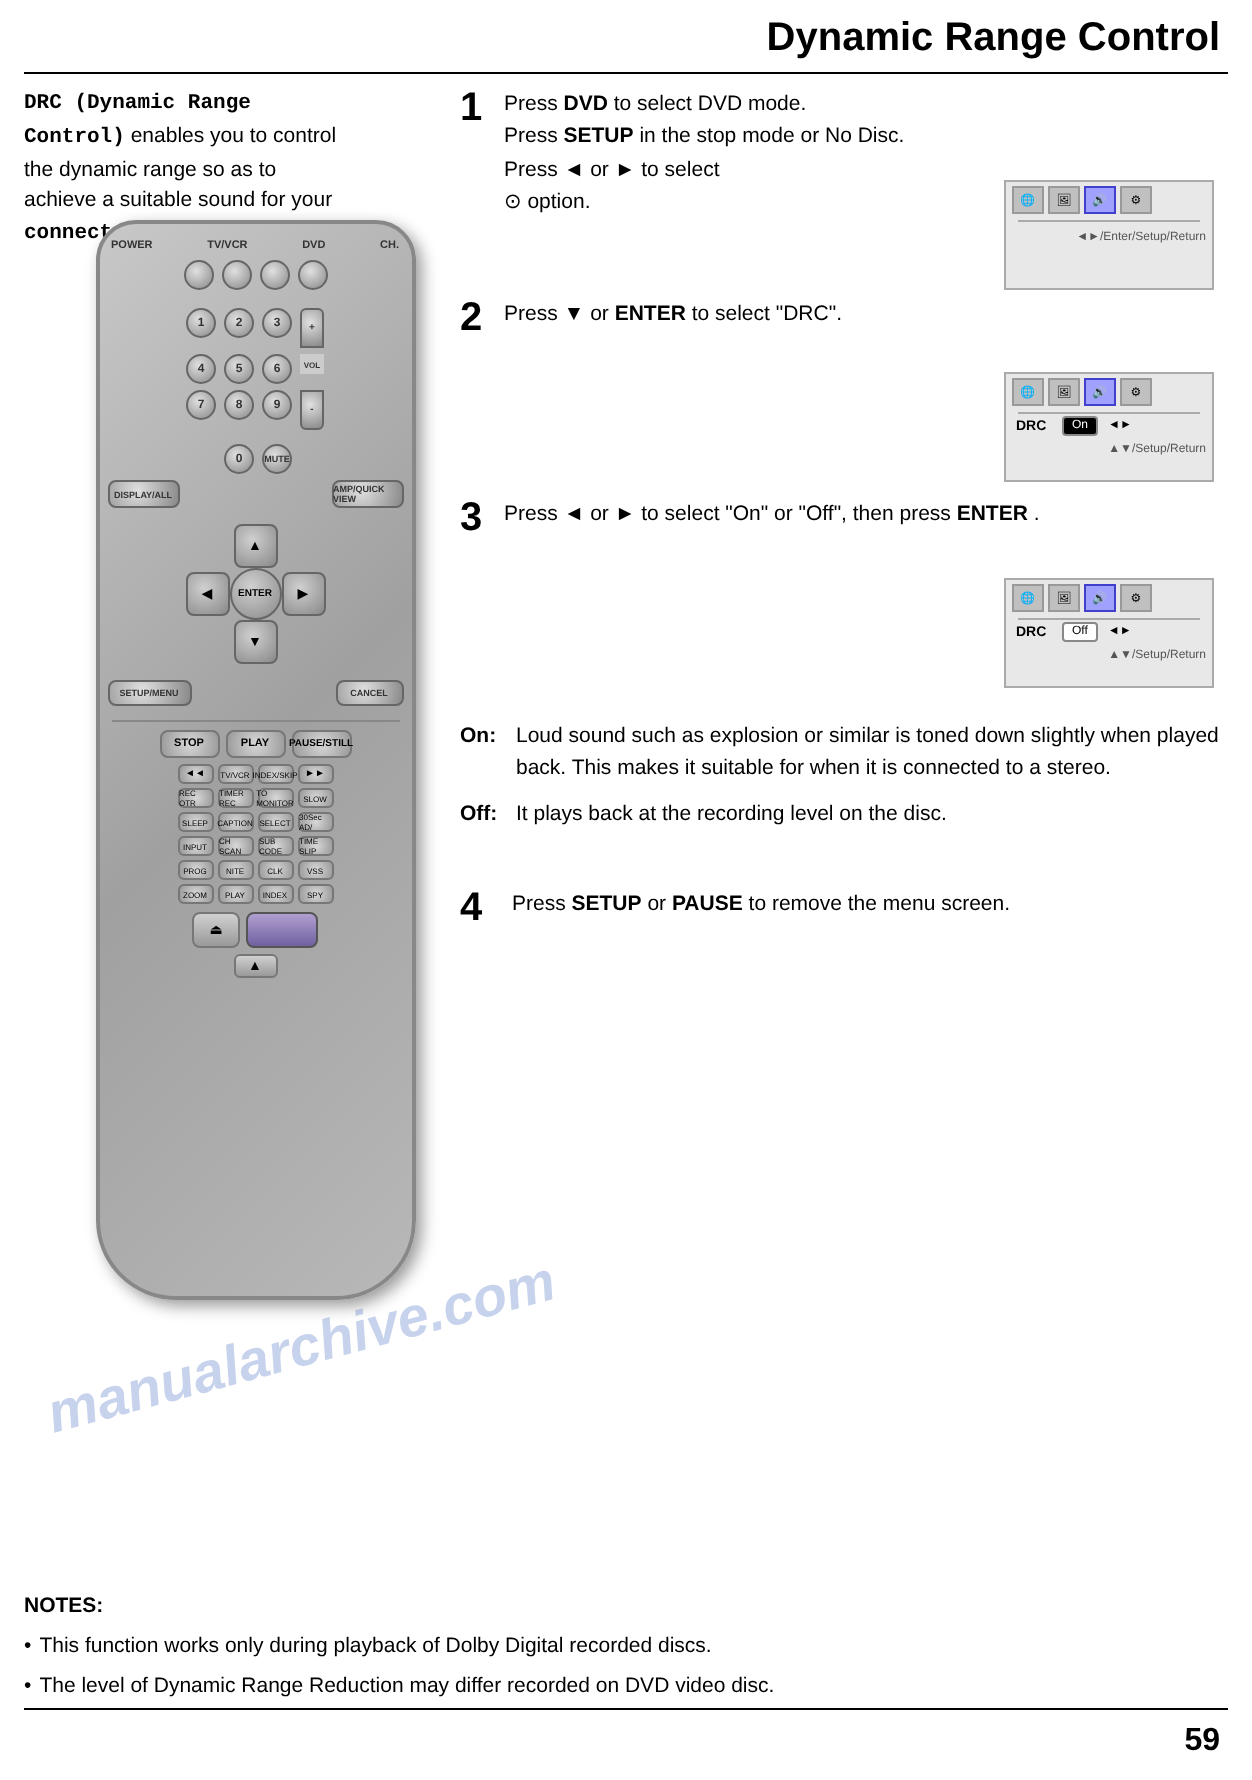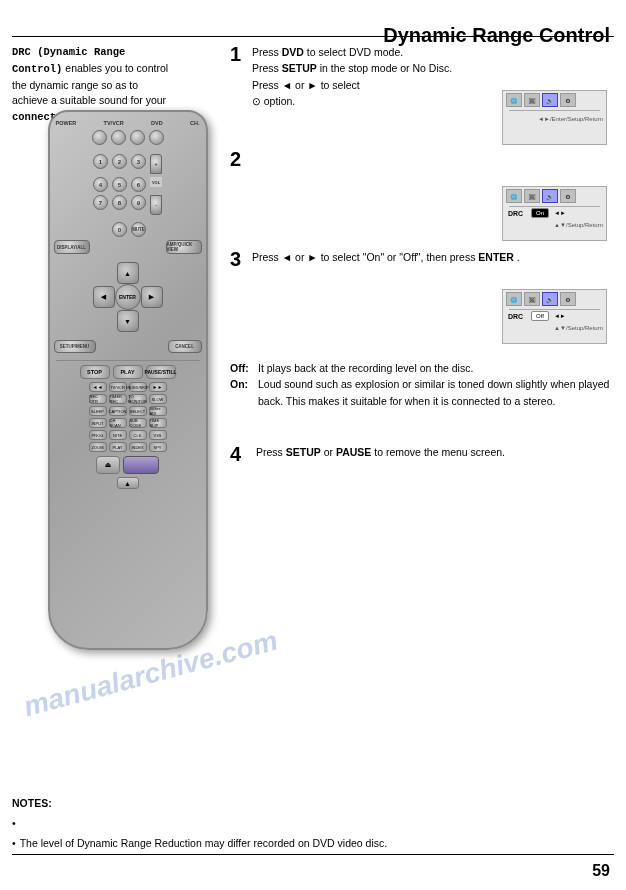--- a/index.html
+++ b/index.html
@@ -10,21 +10,21 @@
       font-family: Arial, sans-serif;
       font-size: 11px;
       color: #000;
       overflow: hidden;
       position: relative;
     }
 
     
     .page-header {
       position: absolute;
-      top: 24px;
+      top: 8px;
       right: 16px;
       font-size: 20px;
       font-weight: bold;
       font-family: Arial, sans-serif;
     }
 
     .divider-top {
       position: absolute;
       top: 36px;
       left: 12px;
@@ -509,20 +509,23 @@
           <div class="thumb-icon">⚙</div>
         </div>
         <div class="thumb-divider"></div>
       </div>
       <div class="thumb-nav-label">◄►/Enter/Setup/Return</div>
     </div>
   </div>
 
   <div class="step" style="margin-top: 40px;">
     <div class="step-num">2</div>
+    <div class="step-content">
+      Press ▼ or <strong>ENTER</strong> to select "DRC".
+    </div>
   </div>
 
   <div style="position:absolute; top: 142px; right: 0; width:110px;">
     <div class="thumb">
       <div class="thumb-inner">
         <div class="thumb-icons-row">
           <div class="thumb-icon">🌐</div>
           <div class="thumb-icon">🖼</div>
           <div class="thumb-icon selected">🔊</div>
           <div class="thumb-icon">⚙</div>
@@ -561,43 +564,44 @@
           <span class="thumb-arrows">◄►</span>
         </div>
       </div>
       <div class="thumb-nav-label">▲▼/Setup/Return</div>
     </div>
   </div>
 
 </div>
 
 <div class="on-off-section" style="top: 360px;">
+  <div style="display:flex; margin-bottom:6px;">
+    <span style="font-weight:bold; min-width:28px;">On:</span>
+    <span>Loud sound such as explosion or similar is toned down slightly when played back. This makes it suitable for when it is connected to a stereo.</span>
+  </div>
   <div style="display:flex;">
     <span style="font-weight:bold; min-width:28px;">Off:</span>
     <span>It plays back at the recording level on the disc.</span>
-  </div>
-  <div style="display:flex; margin-bottom:6px;">
-    <span style="font-weight:bold; min-width:28px;">On:</span>
-    <span>Loud sound such as explosion or similar is toned down slightly when played back. This makes it suitable for when it is connected to a stereo.</span>
   </div>
 </div>
 
 <div class="on-off-section" style="top: 444px;">
   <div class="step4-area">
     <div class="step-num">4</div>
     <div class="step-content" style="padding-left:4px;">
       Press <strong>SETUP</strong> or <strong>PAUSE</strong> to remove the menu screen.
     </div>
   </div>
 </div>
 
 <div class="notes-section" style="bottom: 39px;">
   <div class="notes-title">NOTES:</div>
   <div style="display:flex; margin-bottom:3px;">
     <span style="margin-right:4px;">•</span>
+    <span>This function works only during playback of Dolby Digital recorded discs.</span>
   </div>
   <div style="display:flex;">
     <span style="margin-right:4px;">•</span>
     <span>The level of Dynamic Range Reduction may differ recorded on DVD video disc.</span>
   </div>
 </div>
 
 <div class="divider-bottom"></div>
 
 <div class="page-number">59</div>

